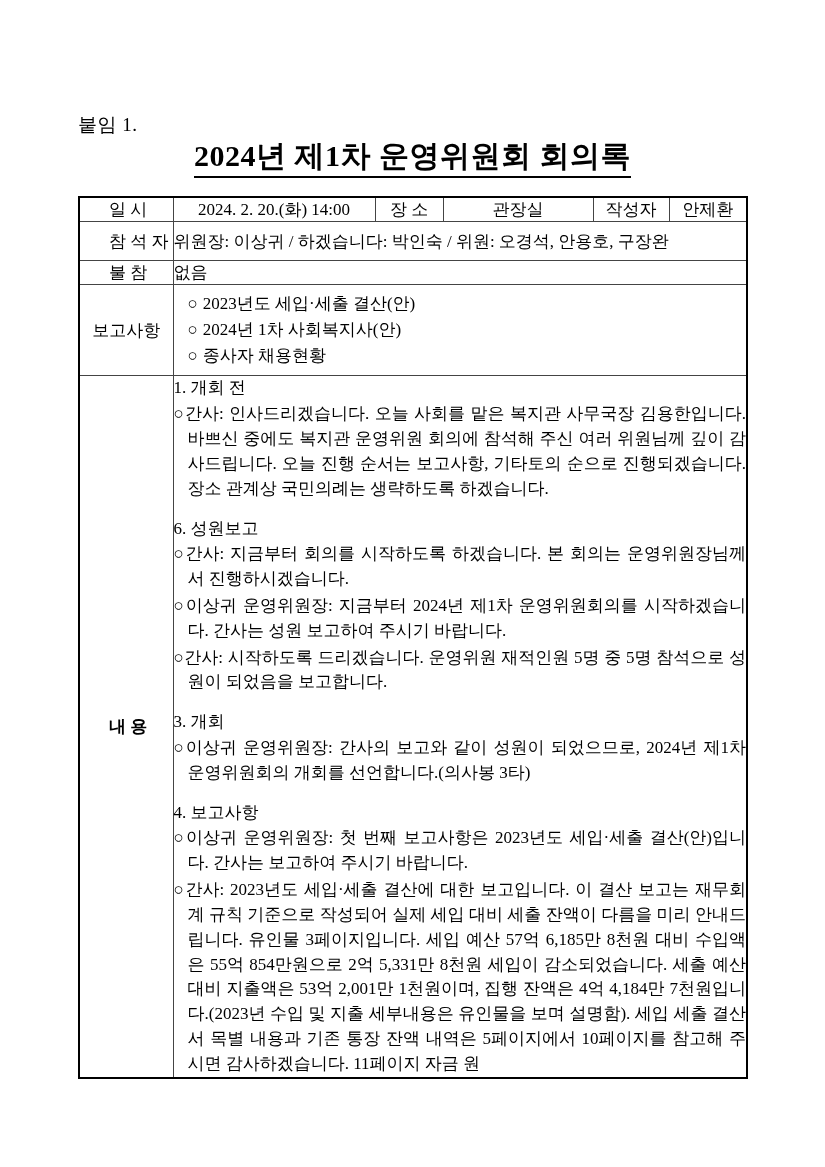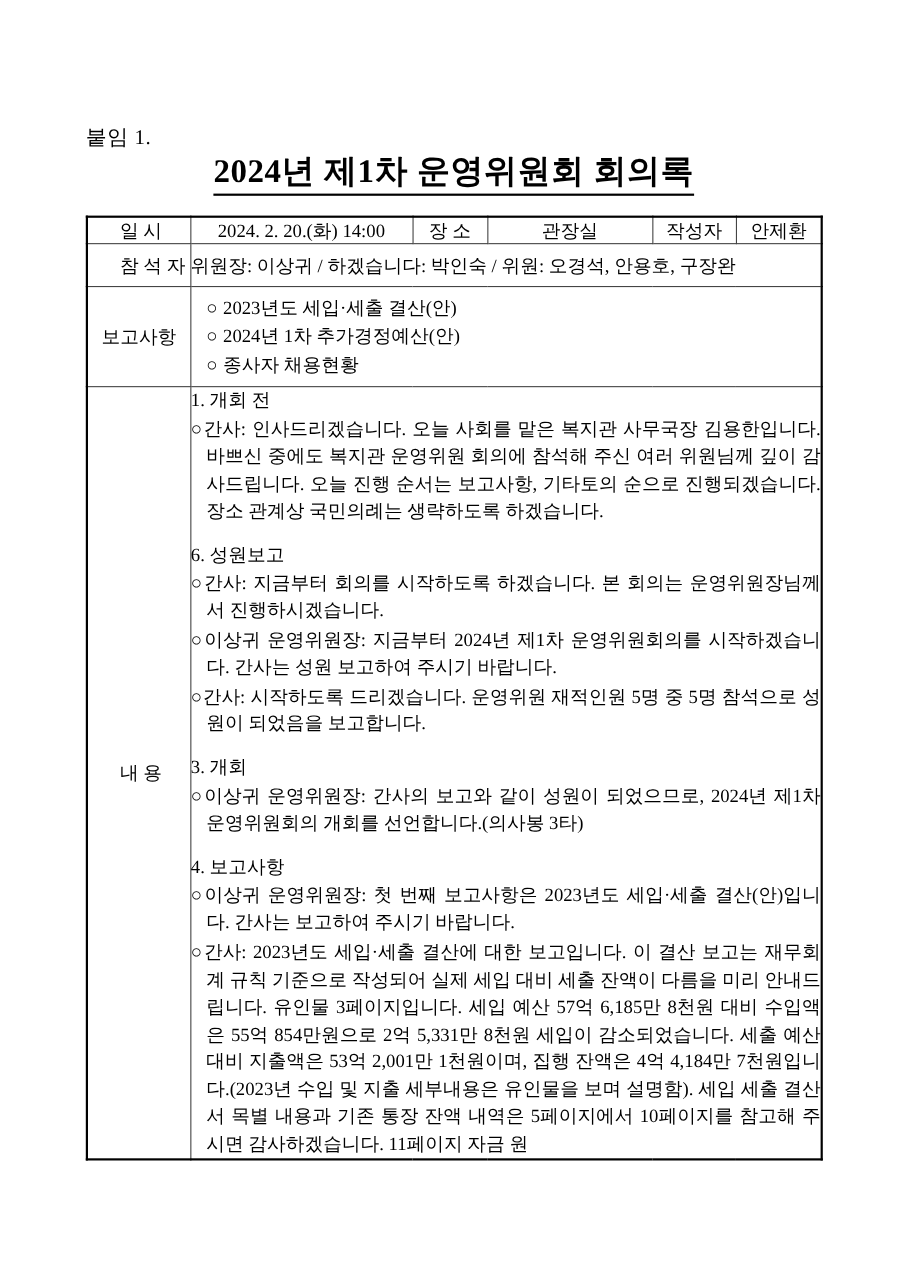--- a/index.html
+++ b/index.html
@@ -123,20 +123,21 @@
   
   .content-cell {
     vertical-align: top;
     padding: 6px 9px 8px 11px;
     line-height: 1.46;
     font-size: 17px;
   }
   .content-lbl-cell {
     vertical-align: middle;
     text-align: center;
+    font-weight: bold;
   }
 
   .sec-head {
     margin: 0 0 1px 0;
     white-space: nowrap;
   }
   .sec-gap {
     height: 15px;
   }
   .para {
@@ -184,33 +185,39 @@
         <td class="val-center writer-cell">안제환</td>
       </tr>
 
       <tr class="row-tall">
         <td class="lbl">
           <span class="lbl-spread">참 석 자</span>
         </td>
         <td class="val" colspan="5">위원장: 이상귀 / 하겠습니다: 박인숙 / 위원: 오경석, 안용호, 구장완</td>
       </tr>
 
+      <tr>
+        <td class="lbl">
+          <span class="lbl-spread">불 참</span>
+        </td>
+        <td class="val" colspan="5">없음</td>
+      </tr>
 
 
       <tr>
         <td class="lbl">
           <span class="lbl-plain">보고사항</span>
         </td>
         <td colspan="5">
           <div class="report-list">
             <div class="report-item">
               <span class="bullet-circle">○</span><span>2023년도 세입·세출 결산(안)</span>
             </div>
             <div class="report-item">
-              <span class="bullet-circle">○</span><span>2024년 1차 추가경정예산(안)</span>
+              <span class="bullet-circle">○</span><span>2024년 1차 사회복지사(안)</span>
             </div>
             <div class="report-item">
               <span class="bullet-circle">○</span><span>종사자 채용현황</span>
             </div>
           </div>
         </td>
       </tr>
 
       <tr>
         <td class="lbl content-lbl-cell">

